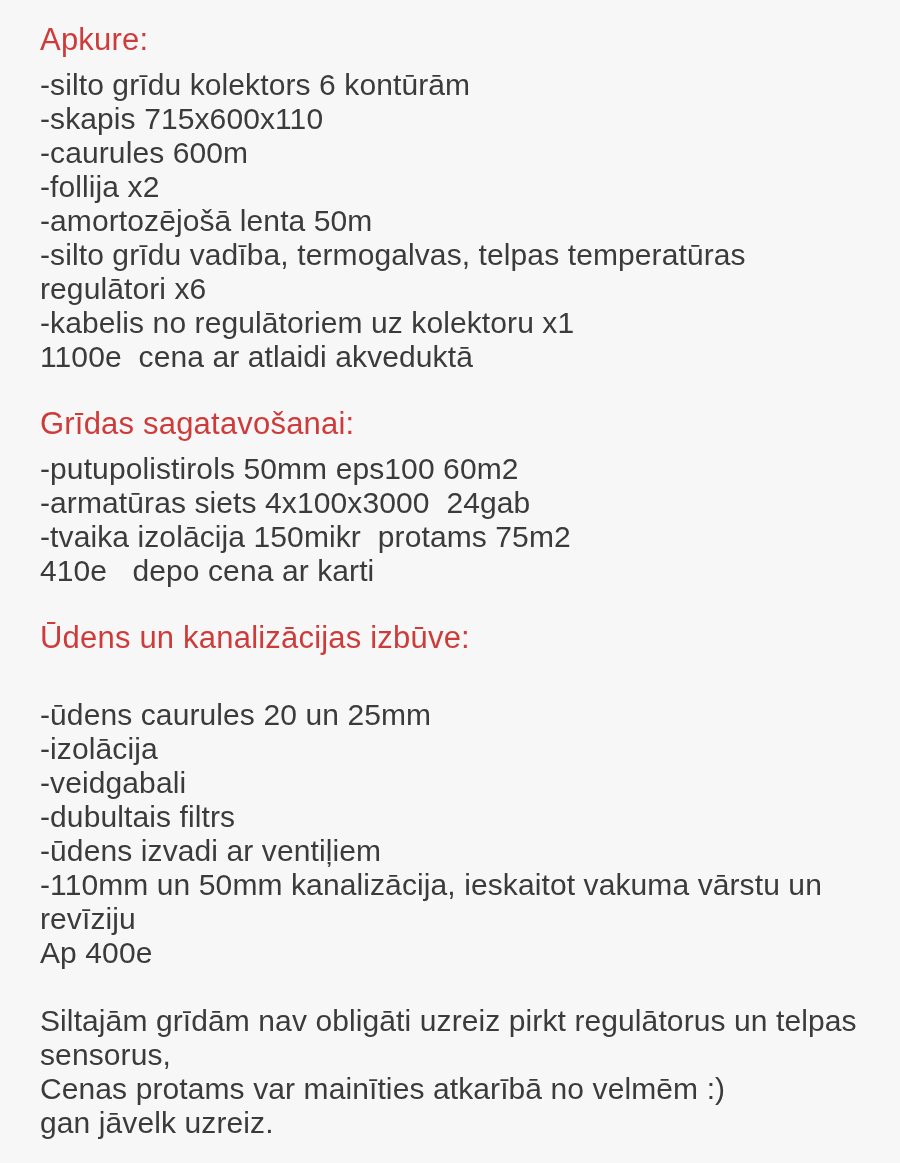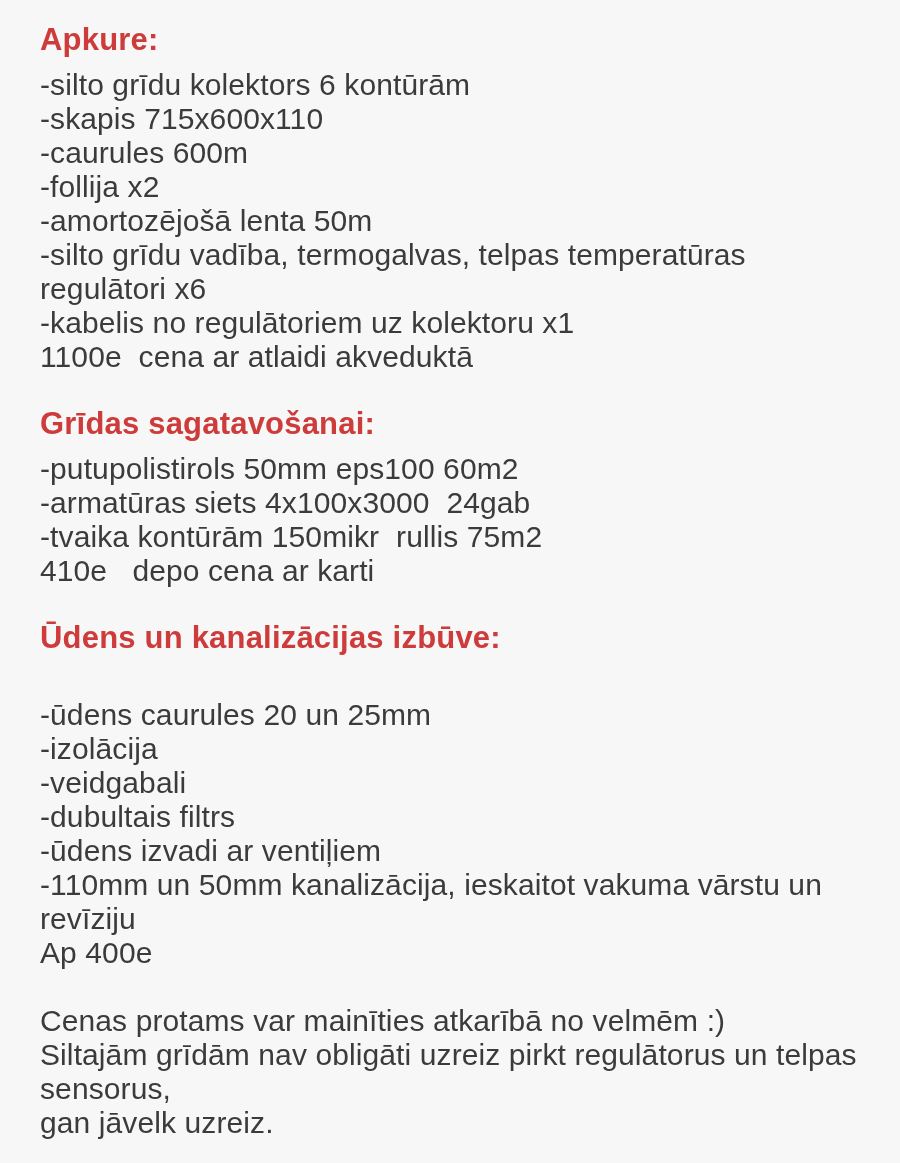--- a/index.html
+++ b/index.html
@@ -17,21 +17,21 @@
   .page {
     padding: 20px 30px 0 40px;
     box-sizing: border-box;
   }
   .section {
     margin-bottom: 30px;
   }
   .section-heading {
     font-size: 31px;
     line-height: 40px;
-    font-weight: 700;
+    font-weight: 400;
     margin: 0 0 8px 0;
     color: #cd3c3a;
     letter-spacing: 0.2px;
   }
   .section.extra-gap .section-heading {
     margin-bottom: 40px;
   }
   .line {
     font-size: 30px;
     line-height: 34px;
@@ -59,37 +59,37 @@
       <div class="line">-kabelis no regulātoriem uz kolektoru x1</div>
       <div class="line">1100e  cena ar atlaidi akveduktā</div>
     </div>
   </div>
 
   <div class="section">
     <h2 class="section-heading">Grīdas sagatavošanai:</h2>
     <div>
       <div class="line">-putupolistirols 50mm eps100 60m2</div>
       <div class="line">-armatūras siets 4x100x3000  24gab</div>
-      <div class="line">-tvaika kontūrām 150mikr  rullis 75m2</div>
+      <div class="line">-tvaika izolācija 150mikr  protams 75m2</div>
       <div class="line">410e   depo cena ar karti</div>
     </div>
   </div>
 
   <div class="section extra-gap">
     <h2 class="section-heading">Ūdens un kanalizācijas izbūve:</h2>
     <div>
       <div class="line">-ūdens caurules 20 un 25mm</div>
       <div class="line">-izolācija</div>
       <div class="line">-veidgabali</div>
       <div class="line">-dubultais filtrs</div>
       <div class="line">-ūdens izvadi ar ventiļiem</div>
       <div class="line">-110mm un 50mm kanalizācija, ieskaitot vakuma vārstu un revīziju</div>
       <div class="line">Ap 400e</div>
     </div>
   </div>
 
   <div class="footer">
+    <div class="line">Siltajām grīdām nav obligāti uzreiz pirkt regulātorus un telpas sensorus,</div>
     <div class="line">Cenas protams var mainīties atkarībā no velmēm :)</div>
-    <div class="line">Siltajām grīdām nav obligāti uzreiz pirkt regulātorus un telpas sensorus,</div>
     <div class="line">gan jāvelk uzreiz.</div>
   </div>
 
 </div>
 
 </body></html>

